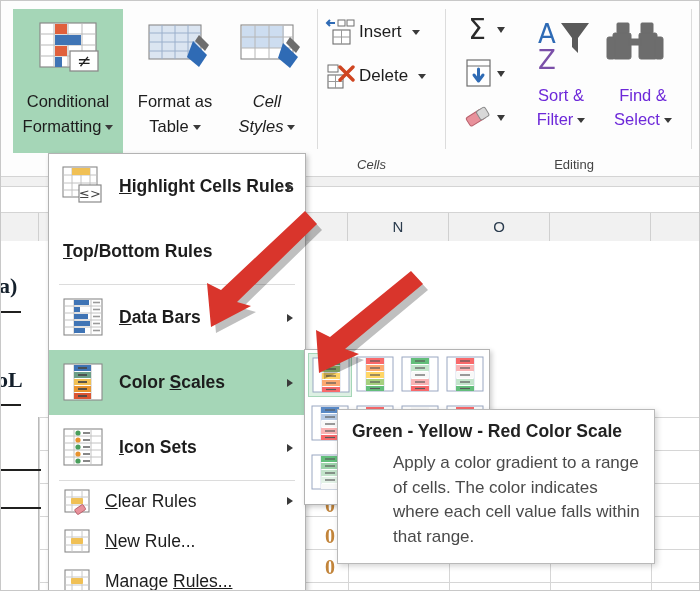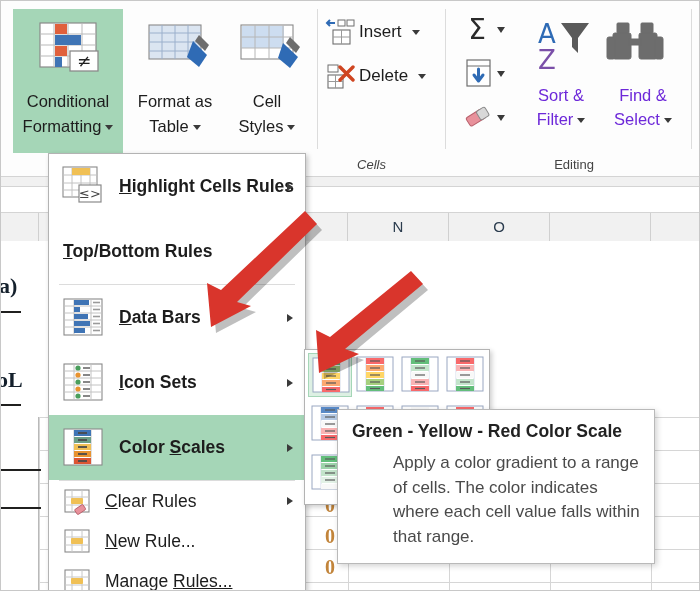--- a/index.html
+++ b/index.html
@@ -294,21 +294,21 @@
             <path d="M50 10 L60 20 L56 26 L46 16 Z" fill="#6d6d6d"></path>
           </g>
         </svg>
       </div>
       <div class="blabel">
         <span>Format as</span><br>
         <span>Table</span><span class="caret-d"></span>
       </div>
     </div>
 
-    <div class="bigbtn" style="left:220px; width:92px;">
+    <div class="bigbtn" style="left:220px; width:92px;font-style:italic;">
       <div class="bicon">
         <svg width="92" height="68" viewBox="0 0 92 68">
           <g transform="translate(20,8)">
             <rect x="0" y="0" width="52" height="34" fill="#ffffff" stroke="#8a8a8a" stroke-width="1.1"></rect>
             <rect x="1" y="1" width="42" height="22" fill="#cdddf0"></rect>
             <g stroke="#b6b6b6" stroke-width="1">
               <line x1="0" y1="12" x2="52" y2="12"></line>
                 <line x1="0" y1="23" x2="52" y2="23"></line>
               <line x1="14" y1="0" x2="14" y2="34"></line>
                 <line x1="28" y1="0" x2="28" y2="34"></line>
@@ -480,20 +480,46 @@
             <line x1="32" y1="20.5" x2="39" y2="20.5"></line>
               <line x1="32" y1="27.5" x2="39" y2="27.5"></line>
             <line x1="32" y1="34.5" x2="39" y2="34.5"></line>
           </g>
         </svg>
       </div>
       <div class="mlabel"><span class="u">D</span><span>ata Bars</span></div>
       <div class="marrow"></div>
     </div>
 
+    <div class="mi hl">
+      <div class="micon">
+        <svg width="44" height="44" viewBox="0 0 44 44">
+          <rect x="3" y="3" width="38" height="36" fill="#ffffff" stroke="#8a8a8a" stroke-width="1.1"></rect>
+          <g stroke="#c2c2c2" stroke-width="1">
+            <line x1="13" y1="3" x2="13" y2="39"></line>
+              <line x1="30" y1="3" x2="30" y2="39"></line>
+          </g>
+          <rect x="13" y="4" width="17" height="6" fill="#3f74b5"></rect>
+          <rect x="13" y="11" width="17" height="6" fill="#6b9e86"></rect>
+          <rect x="13" y="18" width="17" height="6" fill="#f0c055"></rect>
+          <rect x="13" y="25" width="17" height="6" fill="#e8932f"></rect>
+          <rect x="13" y="32" width="17" height="6" fill="#dc5533"></rect>
+          <g stroke="#4a4a4a" stroke-width="1.8">
+            <line x1="17" y1="7" x2="26" y2="7"></line>
+              <line x1="17" y1="14" x2="26" y2="14"></line>
+            <line x1="17" y1="21" x2="26" y2="21"></line>
+              <line x1="17" y1="28" x2="26" y2="28"></line>
+            <line x1="17" y1="35" x2="26" y2="35"></line>
+          </g>
+        </svg>
+      </div>
+      <div class="mlabel">Color <span class="u">S</span>cales</div>
+      <div class="marrow"></div>
+    </div>
+
     <div class="mi">
       <div class="micon">
         <svg width="44" height="44" viewBox="0 0 44 44">
           <rect x="3" y="3" width="38" height="36" fill="#ffffff" stroke="#8a8a8a" stroke-width="1.1"></rect>
           <g stroke="#c2c2c2" stroke-width="1">
             <line x1="13" y1="3" x2="13" y2="39"></line>
               <line x1="30" y1="3" x2="30" y2="39"></line>
             <line x1="3" y1="10" x2="41" y2="10"></line>
               <line x1="3" y1="17" x2="41" y2="17"></line>
             <line x1="3" y1="24" x2="41" y2="24"></line>
@@ -507,46 +533,20 @@
           <g stroke="#7a7a7a" stroke-width="1.8">
             <line x1="22" y1="7" x2="29" y2="7"></line>
               <line x1="22" y1="14" x2="29" y2="14"></line>
             <line x1="22" y1="21" x2="29" y2="21"></line>
               <line x1="22" y1="28" x2="29" y2="28"></line>
             <line x1="22" y1="35" x2="29" y2="35"></line>
           </g>
         </svg>
       </div>
       <div class="mlabel"><span class="u">I</span><span>con Sets</span></div>
-      <div class="marrow"></div>
-    </div>
-
-    <div class="mi hl">
-      <div class="micon">
-        <svg width="44" height="44" viewBox="0 0 44 44">
-          <rect x="3" y="3" width="38" height="36" fill="#ffffff" stroke="#8a8a8a" stroke-width="1.1"></rect>
-          <g stroke="#c2c2c2" stroke-width="1">
-            <line x1="13" y1="3" x2="13" y2="39"></line>
-              <line x1="30" y1="3" x2="30" y2="39"></line>
-          </g>
-          <rect x="13" y="4" width="17" height="6" fill="#3f74b5"></rect>
-          <rect x="13" y="11" width="17" height="6" fill="#6b9e86"></rect>
-          <rect x="13" y="18" width="17" height="6" fill="#f0c055"></rect>
-          <rect x="13" y="25" width="17" height="6" fill="#e8932f"></rect>
-          <rect x="13" y="32" width="17" height="6" fill="#dc5533"></rect>
-          <g stroke="#4a4a4a" stroke-width="1.8">
-            <line x1="17" y1="7" x2="26" y2="7"></line>
-              <line x1="17" y1="14" x2="26" y2="14"></line>
-            <line x1="17" y1="21" x2="26" y2="21"></line>
-              <line x1="17" y1="28" x2="26" y2="28"></line>
-            <line x1="17" y1="35" x2="26" y2="35"></line>
-          </g>
-        </svg>
-      </div>
-      <div class="mlabel">Color <span class="u">S</span>cales</div>
       <div class="marrow"></div>
     </div>
 
     <div class="msep"></div>
 
     <div class="mi small">
       <div class="micon">
         <svg width="28" height="28" viewBox="0 0 28 28">
           <rect x="2" y="3" width="24" height="22" fill="#ffffff" stroke="#8a8a8a" stroke-width="1.1"></rect>
           <g stroke="#c8c8c8" stroke-width="1">

